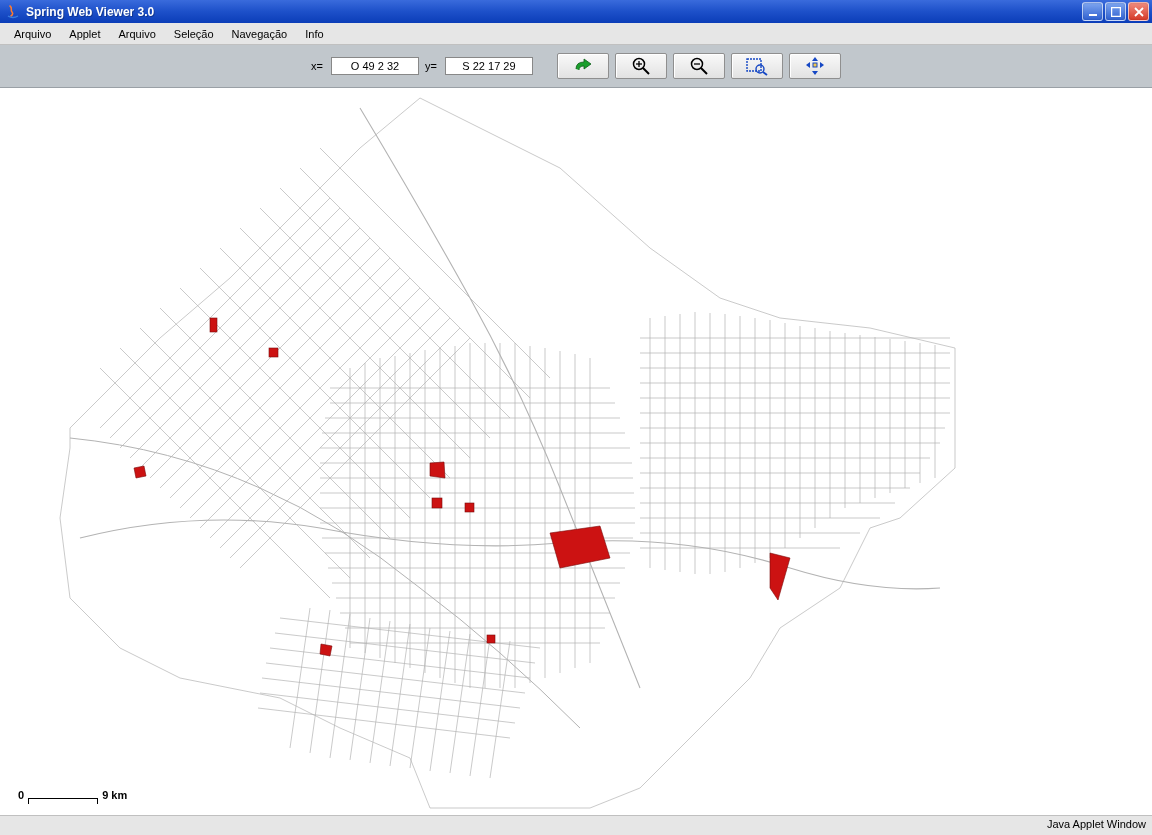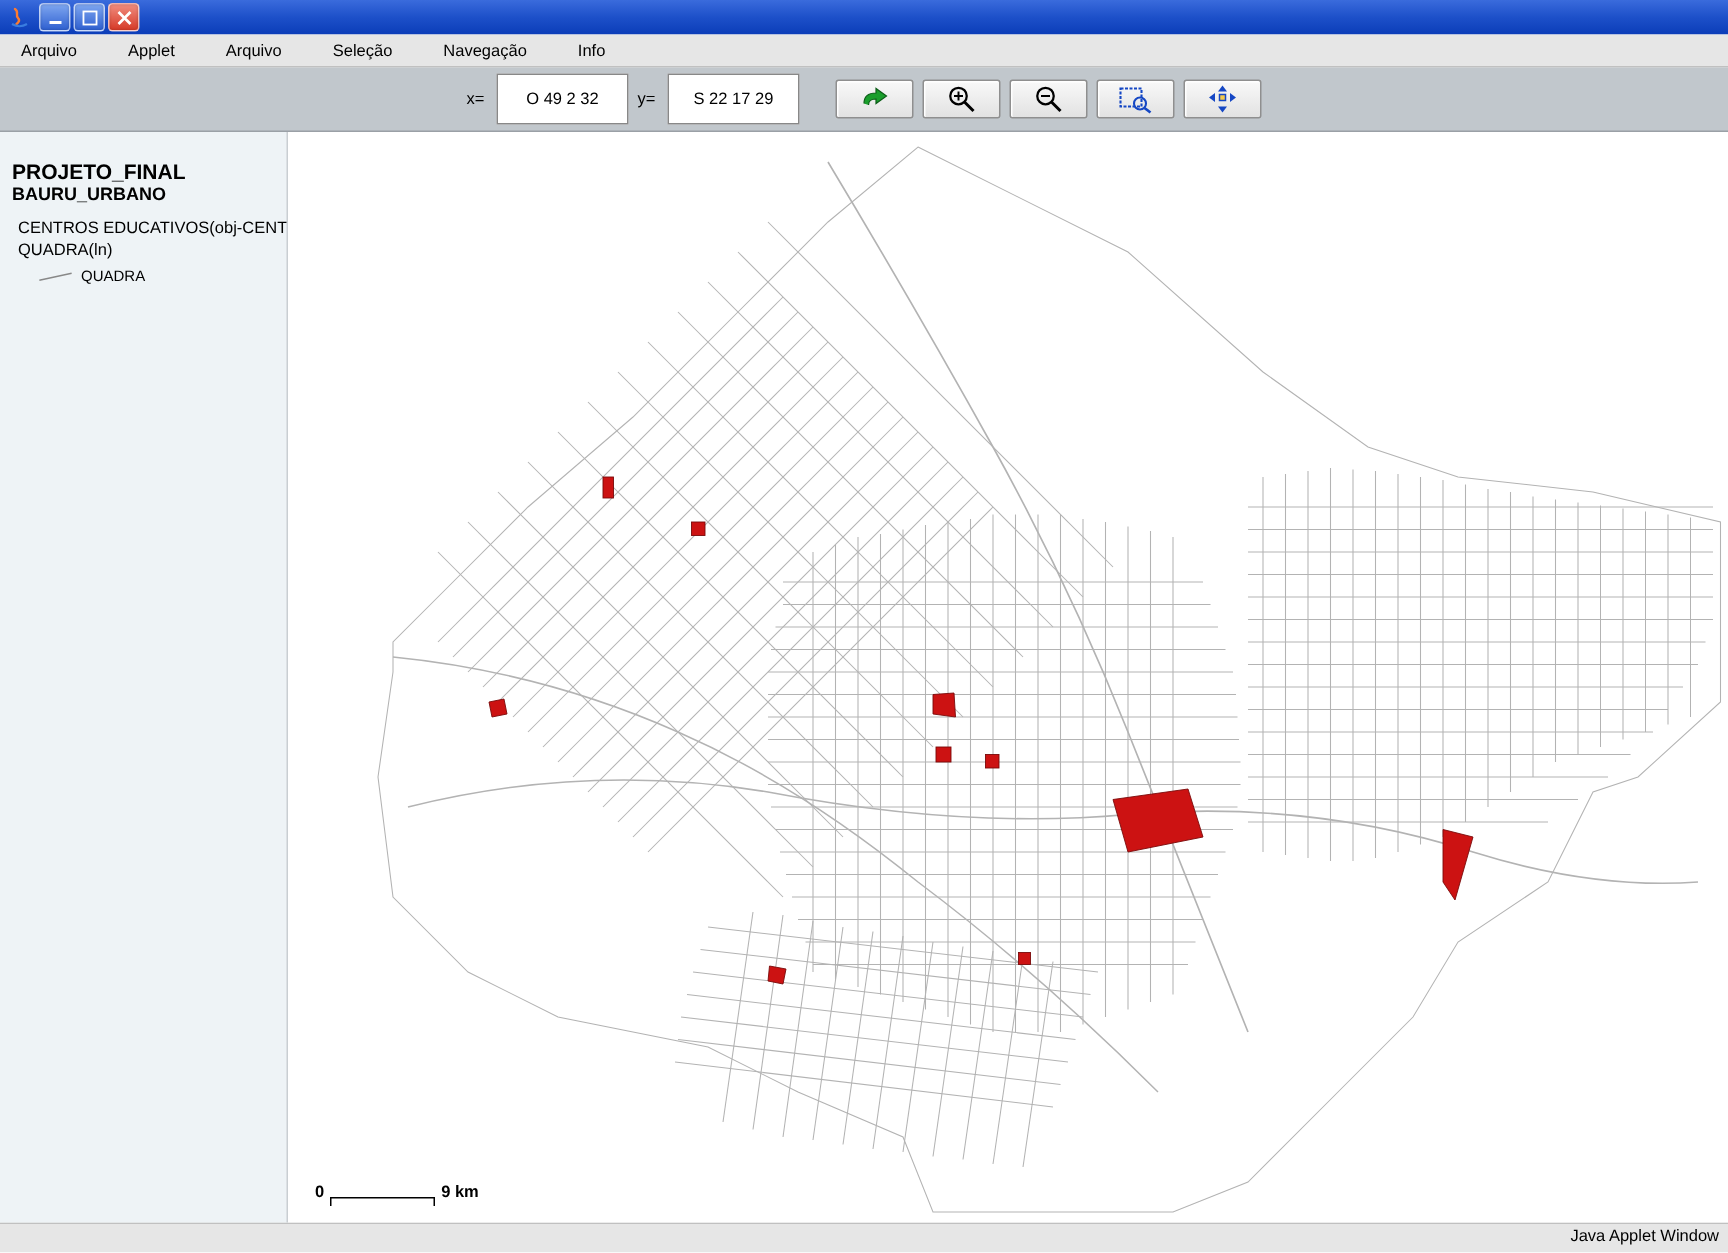--- a/index.html
+++ b/index.html
@@ -5,25 +5,25 @@
   * { box-sizing: border-box; margin: 0; padding: 0; }
   html, body { width: 1152px; height: 835px; font-family: Tahoma, Arial, sans-serif; font-size: 11px; overflow: hidden; background: #fff; }
   .titlebar { height: 23px; background: linear-gradient(to bottom, #3a6bdc 0%, #1d50c9 50%, #0b3db8 100%); display: flex; align-items: center; padding: 0 3px 0 5px; color: #fff; font-weight: bold; }
   .titlebar .java-icon { width: 16px; height: 16px; margin-right: 5px; display:inline-flex; align-items:center; justify-content:center;}
   .titlebar .title-text { flex: 1; font-size: 12px; text-shadow: 1px 1px 0 rgba(0,0,0,0.25); }
   .winbtns { display: flex; gap: 2px; }
   .winbtn { width: 21px; height: 19px; border-radius: 3px; display:flex; align-items:center; justify-content:center; border:1px solid rgba(255,255,255,0.6); box-shadow: inset 0 0 2px rgba(0,0,0,0.2);}
   .winbtn.min { background: linear-gradient(to bottom,#7ea6f0,#2f60d0);}
   .winbtn.max { background: linear-gradient(to bottom,#7ea6f0,#2f60d0);}
   .winbtn.close { background: linear-gradient(to bottom,#f08c7e,#d63a28);}
-  .menubar { height: 22px; background: #e6e6e6; border-bottom: 1px solid #c0c0c0; display:flex; align-items:center; padding: 0 6px; gap: 18px;}
+  .menubar { height: 22px; background: #e6e6e6; border-bottom: 1px solid #c0c0c0; display:flex; align-items:center; padding: 0 6px; gap: 2px;}
   .menubar .item { padding: 2px 8px; color:#000; cursor:default;}
   .toolbar { height: 43px; background: #c1c7cc; border-bottom: 1px solid #9aa0a6; display:flex; align-items:center; justify-content:center; gap: 6px; padding: 0 6px;}
   .toolbar label { font-size: 11px; color:#000; margin-right:2px;}
-  .toolbar input.coord { width: 88px; height: 34px; border: 1px solid #888; background:#fff; font-size: 11px; text-align:center; padding:1px 2px;}
+  .toolbar input.coord { width: 88px; height: 18px; border: 1px solid #888; background:#fff; font-size: 11px; text-align:center; padding:1px 2px;}
   .tbtn { width: 52px; height: 26px; background: linear-gradient(to bottom,#f9f9f9,#e2e2e2); border:1px solid #8f8f8f; border-radius:2px; display:flex; align-items:center; justify-content:center; cursor:default; box-shadow: inset 1px 1px 0 #fff;}
   .content { position: relative; height: 727px; display:flex;}
   .sidebar { width: 192px; height: 100%; background: #eef3f6; border-right:1px solid #c9ced2; padding: 18px 6px 6px 8px; overflow:hidden; white-space:nowrap;}
   .sidebar .proj { font-weight:bold; font-size:14px; margin-bottom:0;}
   .sidebar .subproj { font-weight:bold; font-size:12px; margin-bottom:10px;}
   .sidebar .layer { font-size:11px; margin: 3px 0 3px 4px;}
   .legend-line { display:flex; align-items:center; margin: 6px 0 0 18px; font-size:10px;}
   .legend-line .swatch { width: 22px; height: 1px; border-top:1px solid #888; margin-right:6px; transform: rotate(-12deg);}
   .maparea { flex:1; height:100%; background:#fff; position:relative; overflow:hidden;}
   .maparea svg { position:absolute; left:0; top:0; }
@@ -34,20 +34,21 @@
 </head>
 <body>
 
 <div class="titlebar">
   <span class="java-icon">
     <svg width="16" height="16" viewBox="0 0 16 16">
         <path d="M5 2 C8 4 5 6 7 8 C9 10 6 12 6 12" stroke="#ff7b2e" stroke-width="1.6" fill="none" stroke-linecap="round"></path>
         <path d="M3 12 Q8 15 13 12" stroke="#3a7de0" stroke-width="1.4" fill="none"></path>
       </svg>
   </span>
+  <span class="title-text">Spring Web Viewer 3.0</span>
   <div class="winbtns">
     <div class="winbtn min">
       <svg width="10" height="10">
           <rect x="1" y="7" width="8" height="2" fill="#fff"></rect>
         </svg>
     </div>
     <div class="winbtn max">
       <svg width="10" height="10">
           <rect x="0.5" y="0.5" width="9" height="9" fill="none" stroke="#fff" stroke-width="1.5"></rect>
         </svg>
@@ -107,30 +108,20 @@
       <rect x="9" y="7" width="4" height="4" fill="#f2c94c" stroke="#1547c4" stroke-width="1"></rect>
       <path d="M11 1 L14 5 L8 5 Z" fill="#1547c4"></path>
       <path d="M11 19 L14 15 L8 15 Z" fill="#1547c4"></path>
       <path d="M2 9 L6 6 L6 12 Z" fill="#1547c4"></path>
       <path d="M20 9 L16 6 L16 12 Z" fill="#1547c4"></path>
     </svg>
   </div>
 </div>
 
 <div class="content">
-  <div class="sidebar">
-    <div class="proj">PROJETO_FINAL</div>
-    <div class="subproj">BAURU_URBANO</div>
-    <div class="layer">CENTROS EDUCATIVOS(obj-CENT</div>
-    <div class="layer">QUADRA(ln)</div>
-    <div class="legend-line">
-      <span class="swatch"></span>
-      <span>QUADRA</span>
-    </div>
-  </div>
 
   <div class="maparea">
     <svg width="960" height="727" viewBox="0 0 960 727">
 
       <g stroke="#b3b3b3" stroke-width="0.7" fill="none">
 
         <path d="M420 10 L560 80 L650 160 L720 210 L780 230 L870 240 L955 260 L955 380 L900 430 L870 440 L840 500 L780 540 L750 590 L700 640 L640 700 L590 720 L430 720 L410 670 L340 640 L280 610 L230 600 L180 590 L120 560 L70 510 L60 430 L70 360 L70 340 L110 300 L160 250 L230 190 L300 120 L360 60 Z"></path>
 
         <g>
           <path d="M130 370 L360 140"></path>

